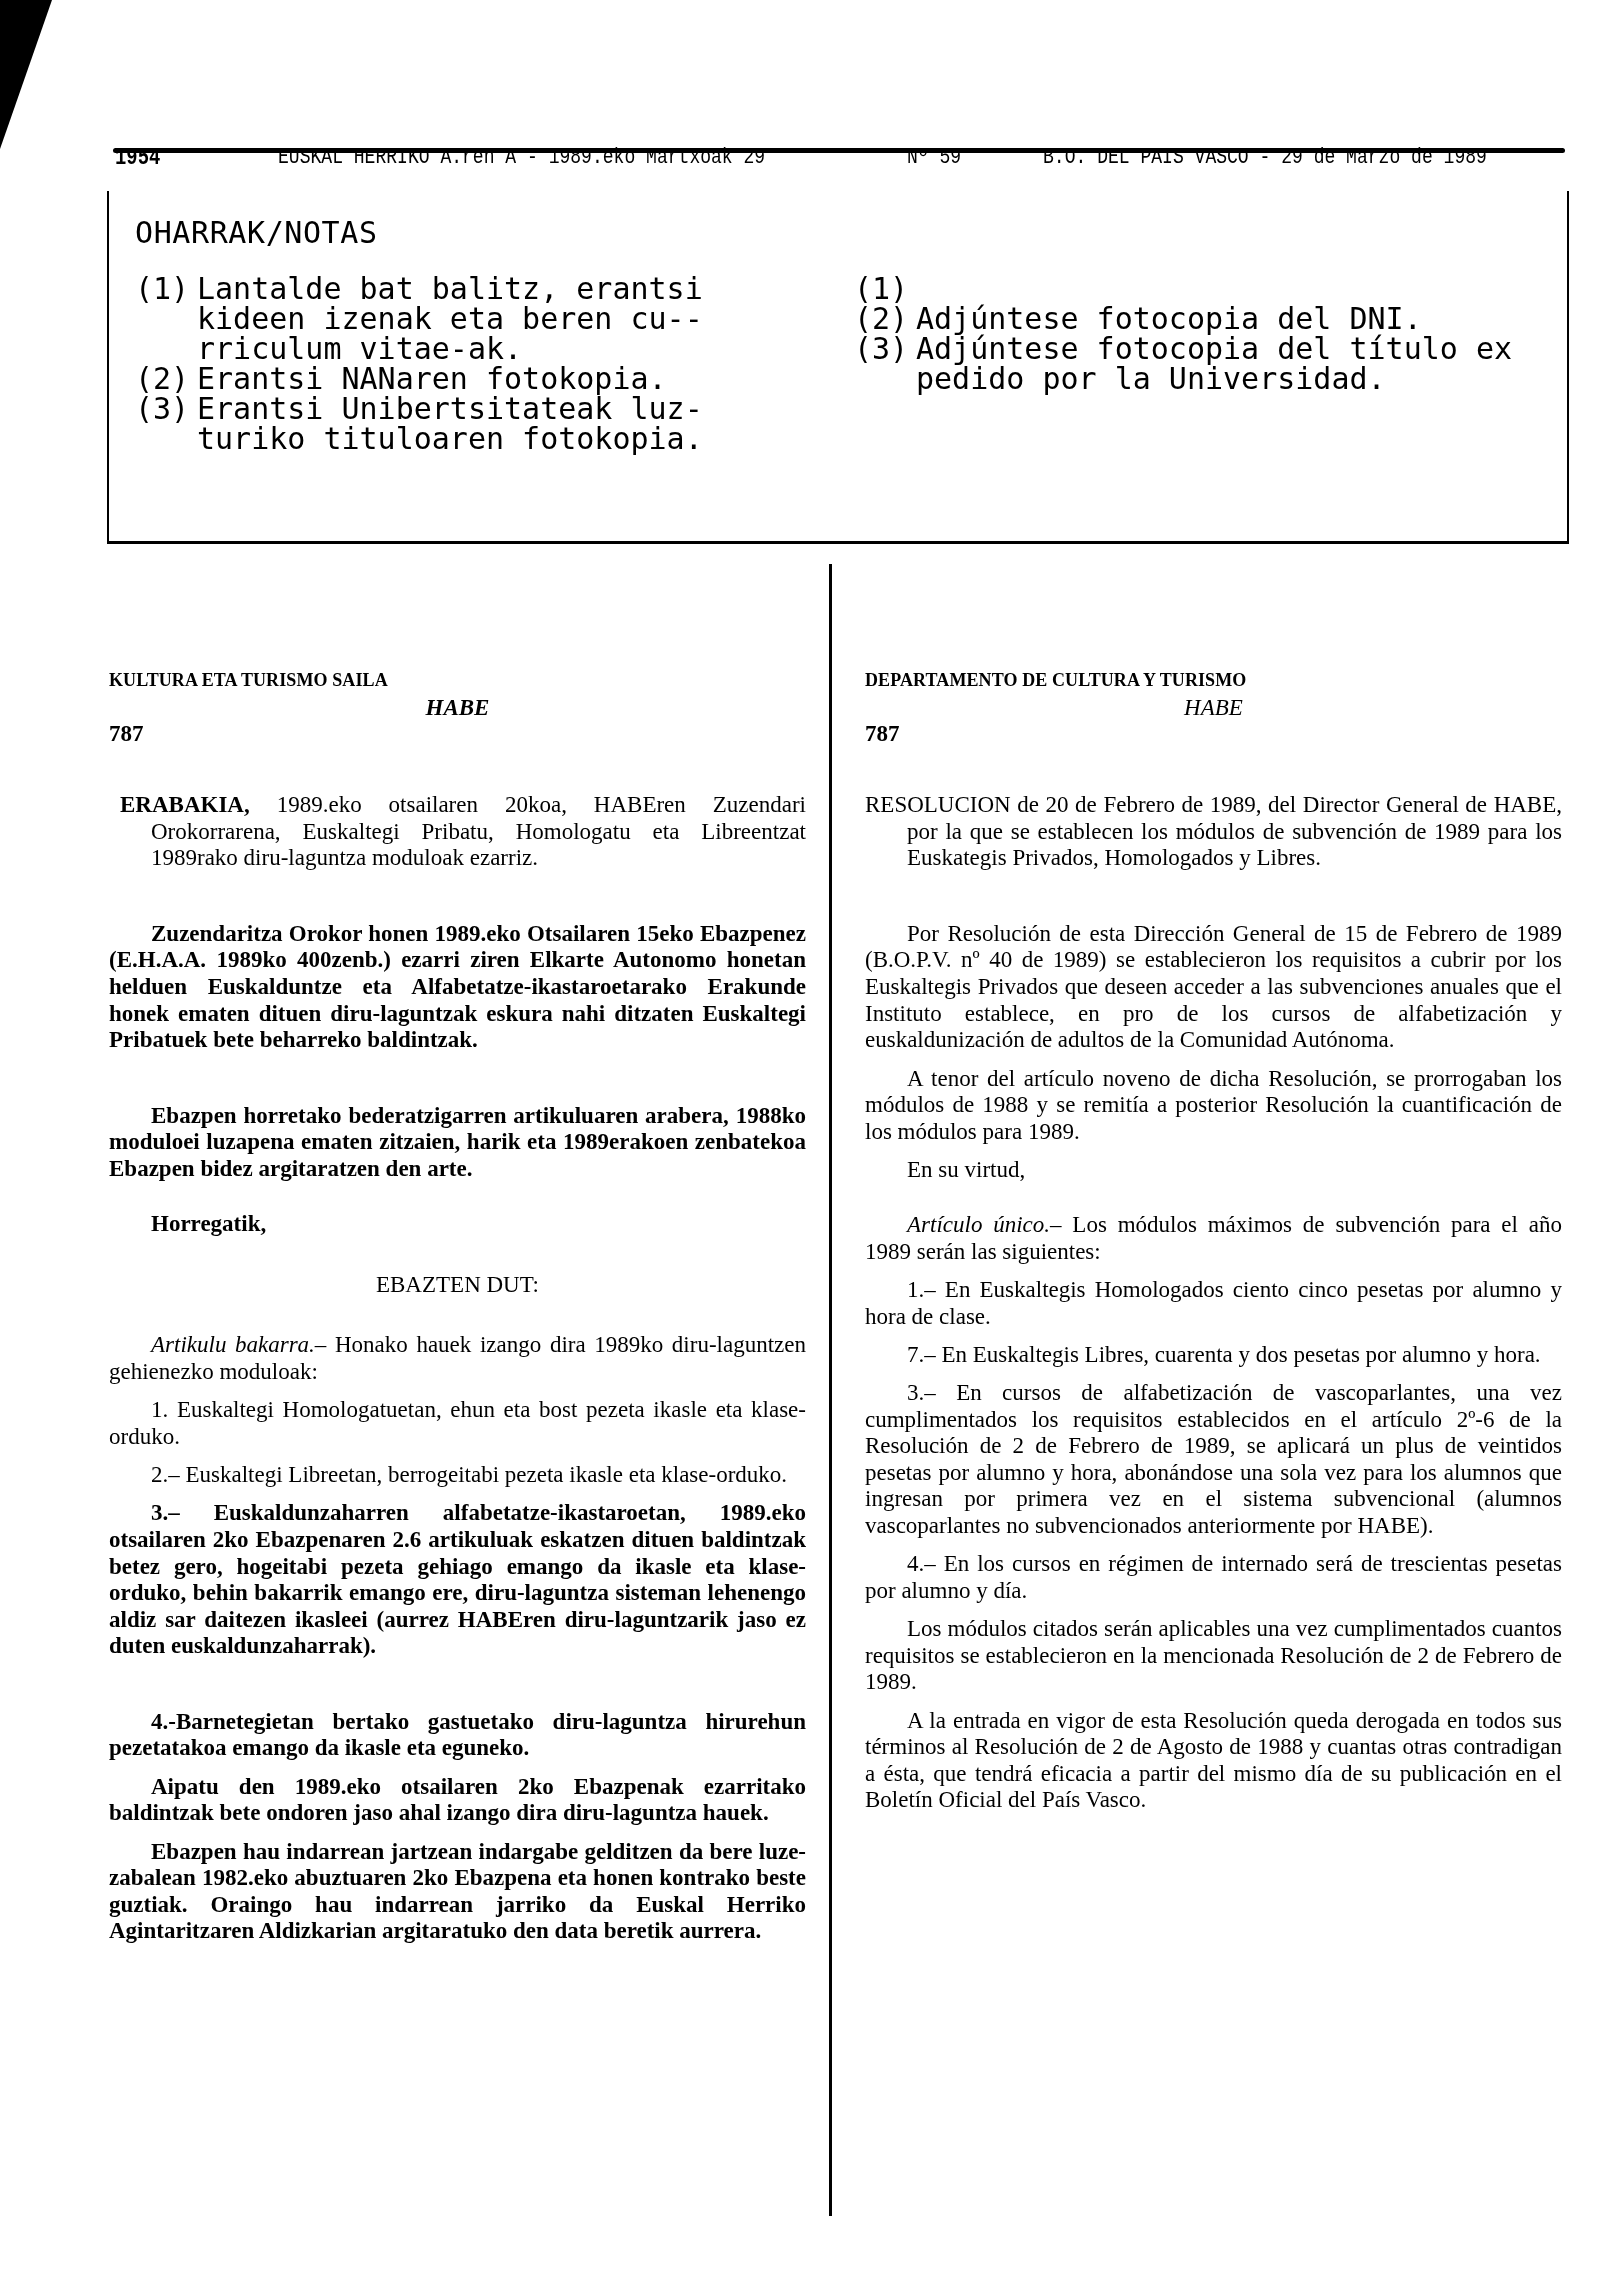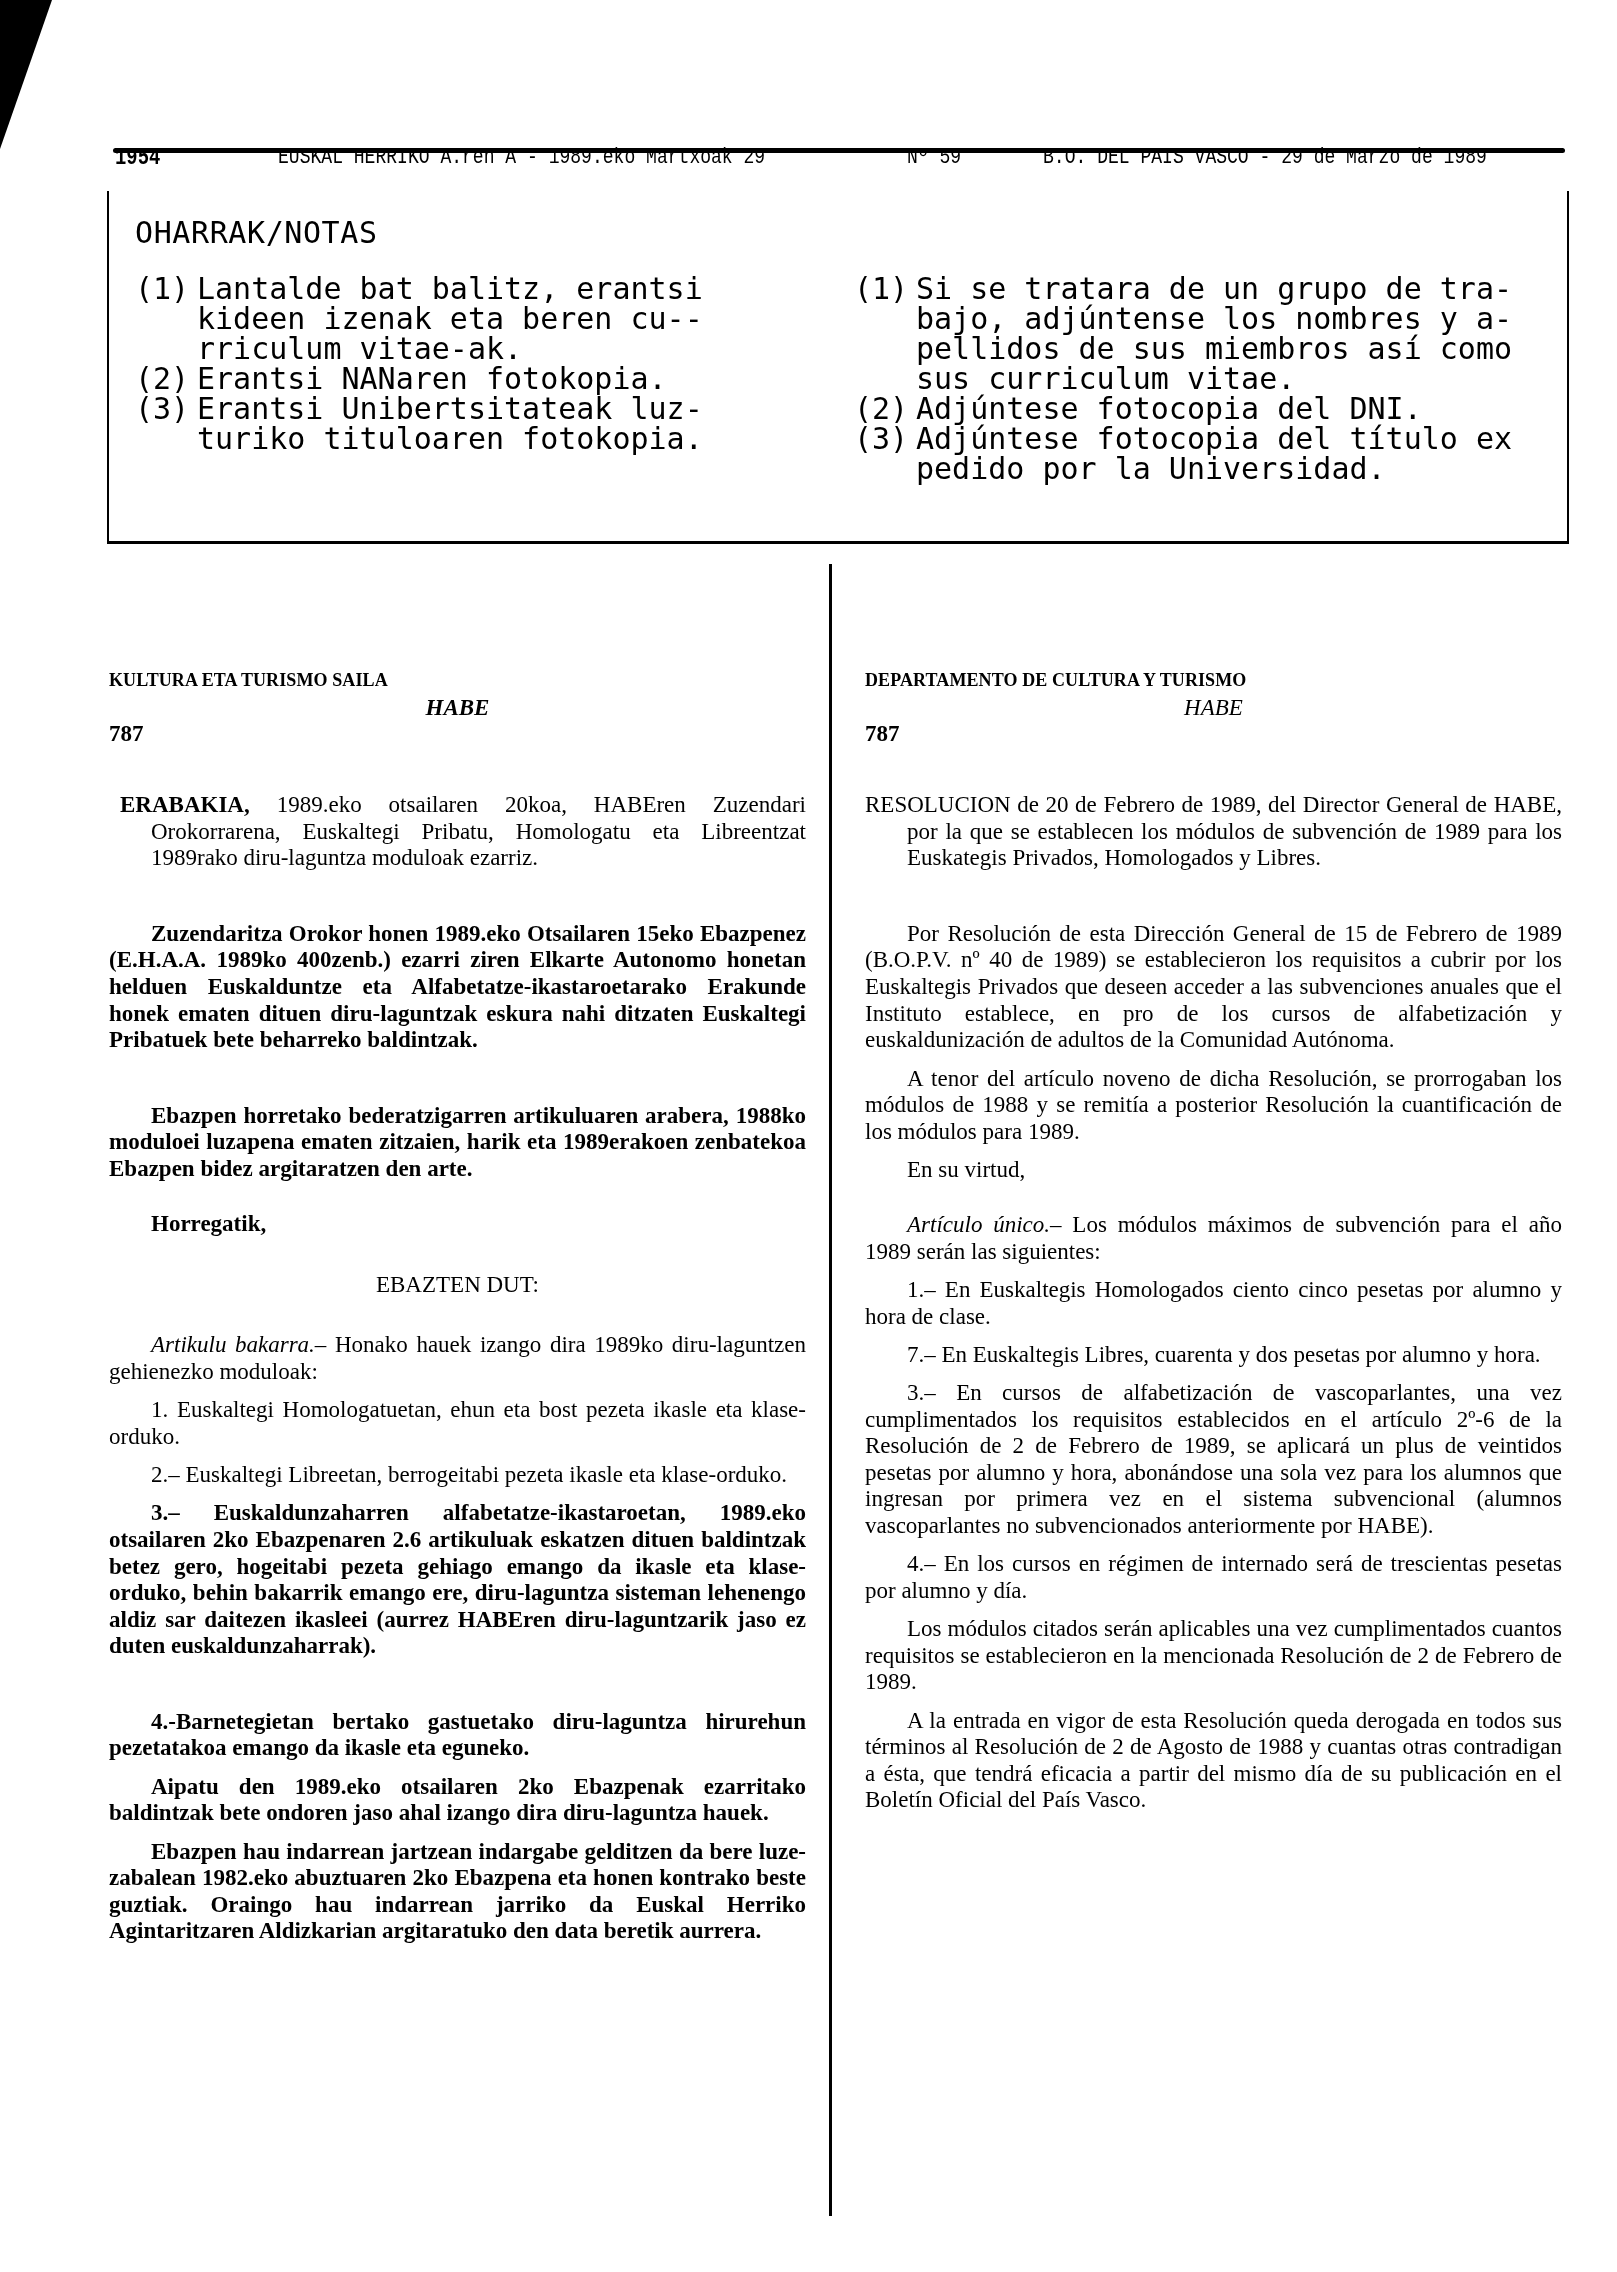--- a/index.html
+++ b/index.html
@@ -66,24 +66,20 @@
       </div>
     <div class="note">
         <span class="n">(3)</span>
         <span class="t">Erantsi Unibertsitateak luz-
 turiko tituloaren fotokopia.</span>
       </div>
   </div>
   <div class="notes-col right">
     <div class="note">
         <span class="n">(1)</span>
-        <span class="t">Si se tratara de un grupo de tra-
-bajo, adjúntense los nombres y a-
-pellidos de sus miembros así como
-sus curriculum vitae.</span>
       </div>
     <div class="note">
         <span class="n">(2)</span>
         <span class="t">Adjúntese fotocopia del DNI.</span>
       </div>
     <div class="note">
         <span class="n">(3)</span>
         <span class="t">Adjúntese fotocopia del título ex
 pedido por la Universidad.</span>
       </div>

